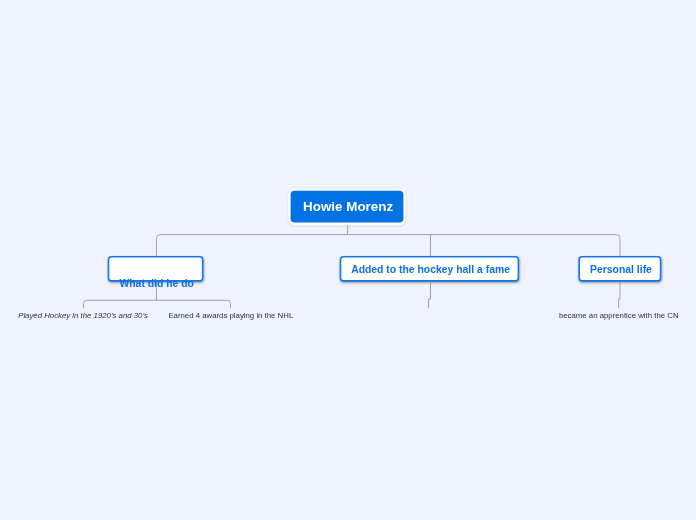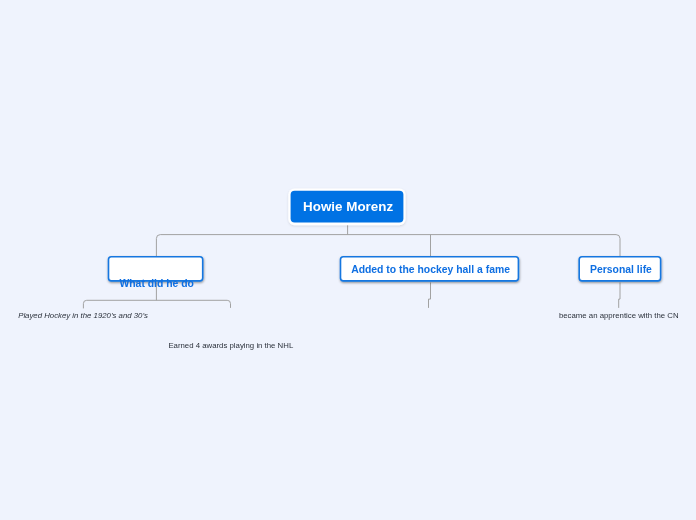--- a/index.html
+++ b/index.html
@@ -120,21 +120,21 @@
   </div>
 
   <div class="node branch-node" style="left:579.2px; top:256.7px; width:81.4px; height:24.2px;">
     <span>Personal life</span>
   </div>
 
   <div class="leaf-node" style="left:18.2px; top:312.4px; width:145px;font-style:italic;">
     <span>Played Hockey in the 1920’s and 30’s</span>
   </div>
 
-  <div class="leaf-node" style="left:168.4px; top:312.4px; width:145px;margin-top:30px;">
+  <div class="leaf-node" style="left:168.4px; top:312.4px; width:145px;">
     <span>Earned 4 awards playing in the NHL</span>
   </div>
 
 
   <div class="leaf-node" style="left:558.9px; top:312.4px; width:200px;">
     <span>became an apprentice with the CN</span>
   </div>
 
 </div>
 

